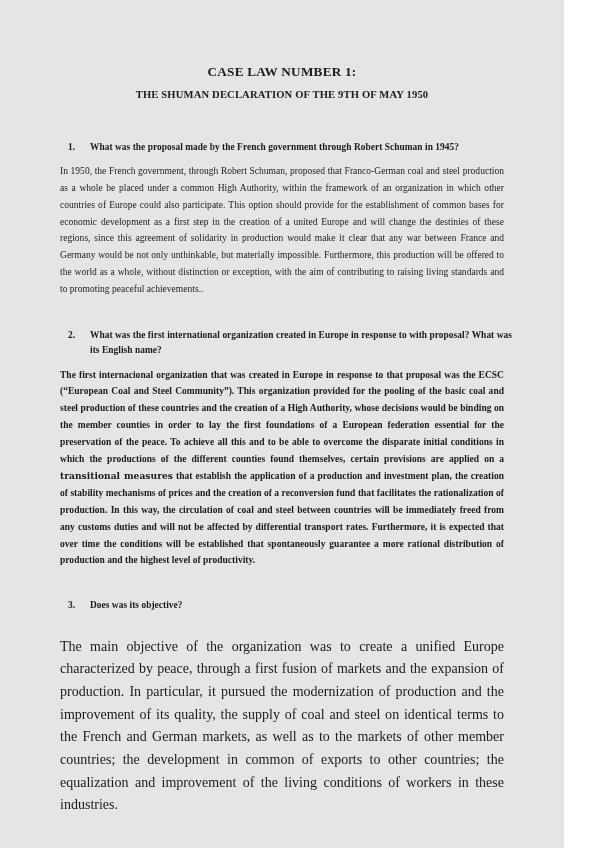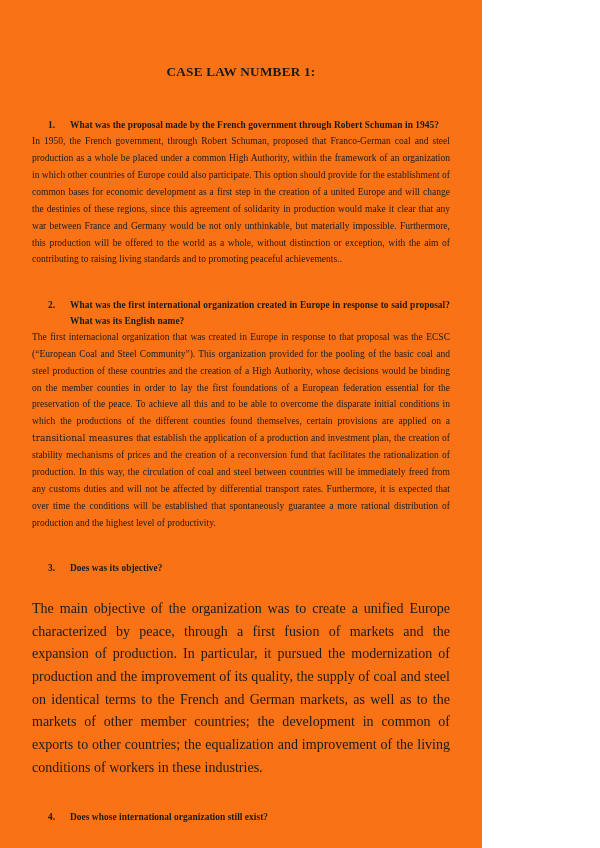--- a/index.html
+++ b/index.html
@@ -11,25 +11,25 @@
     width: 600px;
     height: 848px;
     overflow: hidden;
     font-family: "Liberation Serif", "DejaVu Serif", serif;
     color: #1a1a1a;
     -webkit-font-smoothing: antialiased;
   }
 
   .page {
     position: relative;
-    width: 482px;
+    width: 564px;
     height: 848px;
     box-sizing: border-box;
-    padding: 0 32px;
-    background: #f97316;
+    padding: 0 52px;
+    background: #e5e5e5;
   }
 
   
   .title-block {
     padding-top: 64px;
     text-align: center;
   }
   .doc-title {
     font-size: 13.2px;
     font-weight: bold;
@@ -65,30 +65,30 @@
     text-align: justify;
     text-justify: inter-word;
   }
   .q1 { margin-top: 38px; }
   .q2 { margin-top: 30px; }
   .q3 { margin-top: 29px; }
   .q4 { margin-top: 31px; }
 
   
   p.body {
-    margin: 0;
+    margin: 8px;
     text-align: justify;
     text-justify: inter-word;
     font-size: 9.5px;
     line-height: 1.78;
     letter-spacing: 0.02px;
     hyphens: none;
   }
   .p1 { margin-top: 20px; }
-  .p2 { margin-top: 20px; }
+  .p2 { margin-top: 20px; font-weight: bold; }
   .p4 { margin-top: 22px; }
 
   
   p.body.large {
     font-size: 14px;
     line-height: 1.62;
     letter-spacing: 0.01px;
     margin-top: 22px;
   }
 
@@ -98,31 +98,32 @@
     font-size: 0.96em;
   }
 </style>
 </head>
 <body>
 
 <div class="page">
 
   <div class="title-block">
     <h1 class="doc-title">CASE LAW NUMBER 1:</h1>
+    <h2 class="doc-subtitle">THE SHUMAN DECLARATION OF THE 9TH OF MAY 1950</h2>
   </div>
 
   <div class="question q1">
     <span class="q-num">1.</span>
     <span class="q-text">What was the proposal made by the French government through Robert Schuman in 1945?</span>
   </div>
   <p class="body p1">In 1950, the French government, through Robert Schuman, proposed that Franco-German coal and steel production as a whole be placed under a common High Authority, within the framework of an organization in which other countries of Europe could also participate. This option should provide for the establishment of common bases for economic development as a first step in the creation of a united Europe and will change the destinies of these regions, since this agreement of solidarity in production would make it clear that any war between France and Germany would be not only unthinkable, but materially impossible. Furthermore, this production will be offered to the world as a whole, without distinction or exception, with the aim of contributing to raising living standards and to promoting peaceful achievements..</p>
 
   <div class="question q2">
     <span class="q-num">2.</span>
-    <span class="q-text">What was the first international organization created in Europe in response to said proposal? What was its English name?</span>
+    <span class="q-text">What was the first international organization created in Europe in response to with proposal? What was its English name?</span>
   </div>
   <p class="body p2"><span>The first internacional organization that was created in Europe in response to that proposal was the ECSC (“European Coal and Steel Community”). This organization provided for the pooling of the basic coal and steel production of these countries and the creation of a High Authority, whose decisions would be binding on the member counties in order to lay the first foundations of a European federation essential for the preservation of the peace. To achieve all this and to be able to overcome the disparate initial conditions in which the productions of the different counties found themselves, certain provisions are applied on a </span><span class="alt-face">transitional measures</span><span> that establish the application of a production and investment plan, the creation of stability mechanisms of prices and the creation of a reconversion fund that facilitates the rationalization of production. In this way, the circulation of coal and steel between countries will be immediately freed from any customs duties and will not be affected by differential transport rates. Furthermore, it is expected that over time the conditions will be established that spontaneously guarantee a more rational distribution of production and the highest level of productivity.</span></p>
 
   <div class="question q3">
     <span class="q-num">3.</span>
     <span class="q-text">Does was its objective?</span>
   </div>
   <p class="body large">The main objective of the organization was to create a unified Europe characterized by peace, through a first fusion of markets and the expansion of production. In particular, it pursued the modernization of production and the improvement of its quality, the supply of coal and steel on identical terms to the French and German markets, as well as to the markets of other member countries; the development in common of exports to other countries; the equalization and improvement of the living conditions of workers in these industries.</p>
 
   <div class="question q4">

